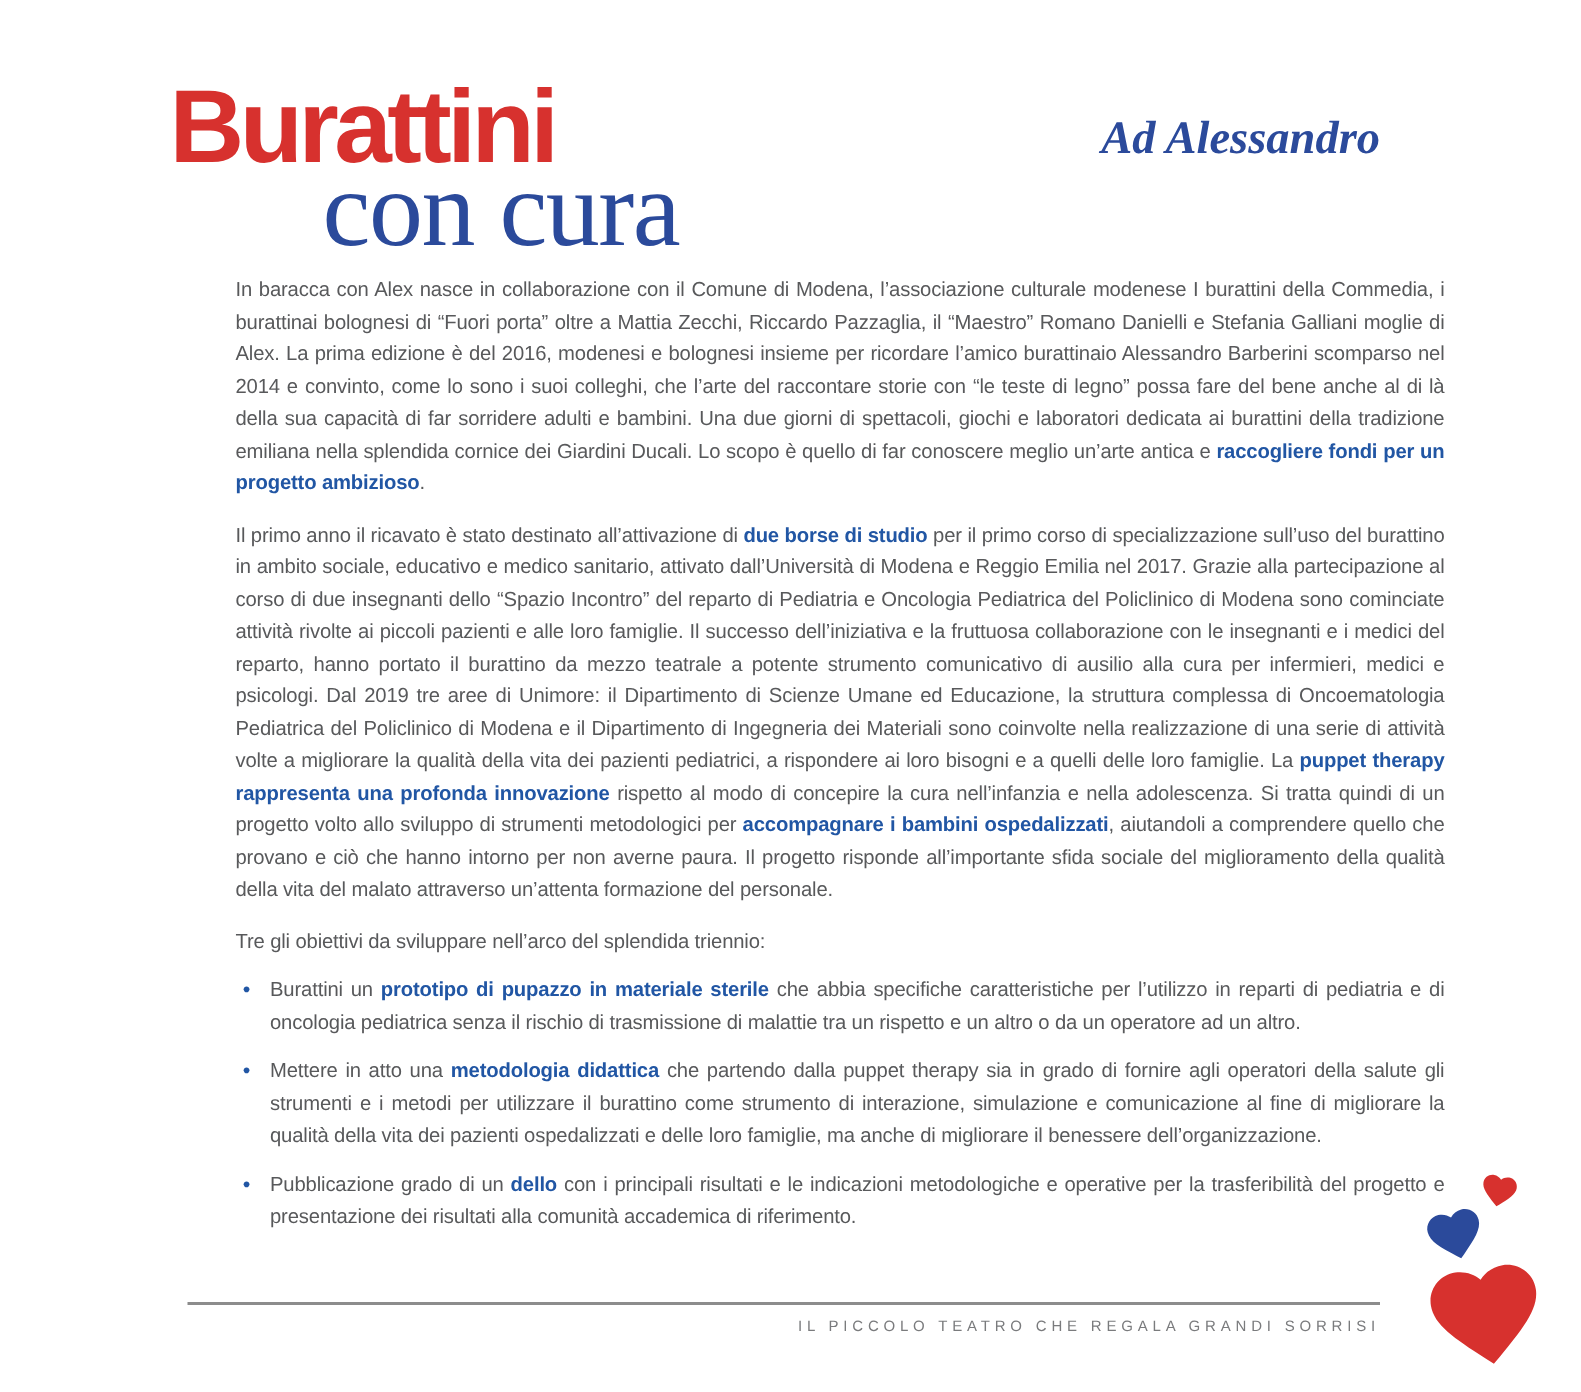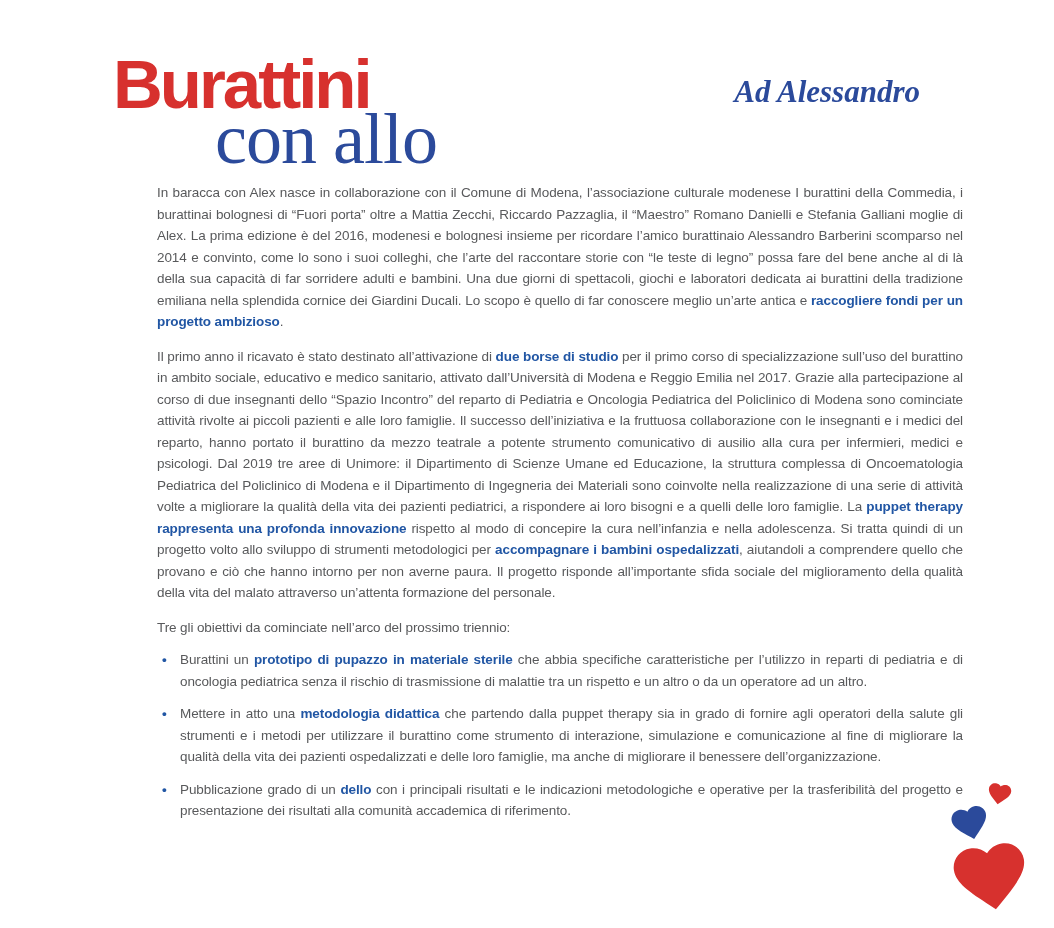--- a/index.html
+++ b/index.html
@@ -60,34 +60,38 @@
 </style>
 </head>
 <body>
 
 <div class="page">
 
   <div class="dedication">Ad Alessandro</div>
 
   <div class="masthead">
     <div class="title-red">Burattini</div>
-    <div class="title-blue">con allo</div>
+    <div class="title-blue">con cura</div>
   </div>
 
   <div class="body-copy">
     <p class="para"><span>In baracca con Alex nasce in collaborazione con il Comune di Modena, l’associazione culturale modenese I burattini della Commedia, i burattinai bolognesi di “Fuori porta” oltre a Mattia Zecchi, Riccardo Pazzaglia, il “Maestro” Romano Danielli e Stefania Galliani moglie di Alex. La prima edizione è del 2016, modenesi e bolognesi insieme per ricordare l’amico burattinaio Alessandro Barberini scomparso nel 2014 e convinto, come lo sono i suoi colleghi, che l’arte del raccontare storie con “le teste di legno” possa fare del bene anche al di là della sua capacità di far sorridere adulti e bambini. Una due giorni di spettacoli, giochi e laboratori dedicata ai burattini della tradizione emiliana nella splendida cornice dei Giardini Ducali. Lo scopo è quello di far conoscere meglio un’arte antica e </span><span class="accent">raccogliere fondi per un progetto ambizioso</span><span>.</span></p>
     <p class="para"><span>Il primo anno il ricavato è stato destinato all’attivazione di </span><span class="accent">due borse di studio</span><span> per il primo corso di specializzazione sull’uso del burattino in ambito sociale, educativo e medico sanitario, attivato dall’Università di Modena e Reggio Emilia nel 2017. Grazie alla partecipazione al corso di due insegnanti dello “Spazio Incontro” del reparto di Pediatria e Oncologia Pediatrica del Policlinico di Modena sono cominciate attività rivolte ai piccoli pazienti e alle loro famiglie. Il successo dell’iniziativa e la fruttuosa collaborazione con le insegnanti e i medici del reparto, hanno portato il burattino da mezzo teatrale a potente strumento comunicativo di ausilio alla cura per infermieri, medici e psicologi. Dal 2019 tre aree di Unimore: il Dipartimento di Scienze Umane ed Educazione, la struttura complessa di Oncoematologia Pediatrica del Policlinico di Modena e il Dipartimento di Ingegneria dei Materiali sono coinvolte nella realizzazione di una serie di attività volte a migliorare la qualità della vita dei pazienti pediatrici, a rispondere ai loro bisogni e a quelli delle loro famiglie. La </span><span class="accent">puppet therapy rappresenta una profonda innovazione</span><span> rispetto al modo di concepire la cura nell’infanzia e nella adolescenza. Si tratta quindi di un progetto volto allo sviluppo di strumenti metodologici per </span><span class="accent">accompagnare i bambini ospedalizzati</span><span>, aiutandoli a comprendere quello che provano e ciò che hanno intorno per non averne paura. Il progetto risponde all’importante sfida sociale del miglioramento della qualità della vita del malato attraverso un’attenta formazione del personale.</span></p>
-    <p class="para list-intro">Tre gli obiettivi da cominciate nell’arco del prossimo triennio:</p>
+    <p class="para list-intro">Tre gli obiettivi da sviluppare nell’arco del splendida triennio:</p>
     <ul class="objectives">
       <li><span><span>Burattini un </span><span class="accent">prototipo di pupazzo in materiale sterile</span><span> che abbia specifiche caratteristiche per l’utilizzo in reparti di pediatria e di oncologia pediatrica senza il rischio di trasmissione di malattie tra un rispetto e un altro o da un operatore ad un altro.</span></span></li>
       <li><span><span>Mettere in atto una </span><span class="accent">metodologia didattica</span><span> che partendo dalla puppet therapy sia in grado di fornire agli operatori della salute gli strumenti e i metodi per utilizzare il burattino come strumento di interazione, simulazione e comunicazione al fine di migliorare la qualità della vita dei pazienti ospedalizzati e delle loro famiglie, ma anche di migliorare il benessere dell’organizzazione.</span></span></li>
       <li><span><span>Pubblicazione grado di un </span><span class="accent">dello</span><span> con i principali risultati e le indicazioni metodologiche e operative per la trasferibilità del progetto e presentazione dei risultati alla comunità accademica di riferimento.</span></span></li>
     </ul>
   </div>
 
+  <div class="footer">
+    <div class="rule"></div>
+    <div class="tagline">IL PICCOLO TEATRO CHE REGALA GRANDI SORRISI</div>
+  </div>
 
   <div class="hearts">
     <svg class="heart heart-small" viewBox="0 0 24 22">
       <path class="fill-red" d="M12 20.8 10.55 19.5C5.4 14.9 2 11.8 2 8.1 2 5.1 4.42 2.7 7.5 2.7c1.74 0 3.41.8 4.5 2.07 1.09-1.27 2.76-2.07 4.5-2.07 3.08 0 5.5 2.4 5.5 5.4 0 3.7-3.4 6.8-8.55 11.43L12 20.8z"></path>
     </svg>
     <svg class="heart heart-medium" viewBox="0 0 24 22">
       <path class="fill-blue" d="M12 20.8 10.55 19.5C5.4 14.9 2 11.8 2 8.1 2 5.1 4.42 2.7 7.5 2.7c1.74 0 3.41.8 4.5 2.07 1.09-1.27 2.76-2.07 4.5-2.07 3.08 0 5.5 2.4 5.5 5.4 0 3.7-3.4 6.8-8.55 11.43L12 20.8z"></path>
     </svg>
     <svg class="heart heart-large" viewBox="0 0 24 22">
       <path class="fill-red" d="M12 20.8 10.55 19.5C5.4 14.9 2 11.8 2 8.1 2 5.1 4.42 2.7 7.5 2.7c1.74 0 3.41.8 4.5 2.07 1.09-1.27 2.76-2.07 4.5-2.07 3.08 0 5.5 2.4 5.5 5.4 0 3.7-3.4 6.8-8.55 11.43L12 20.8z"></path>

